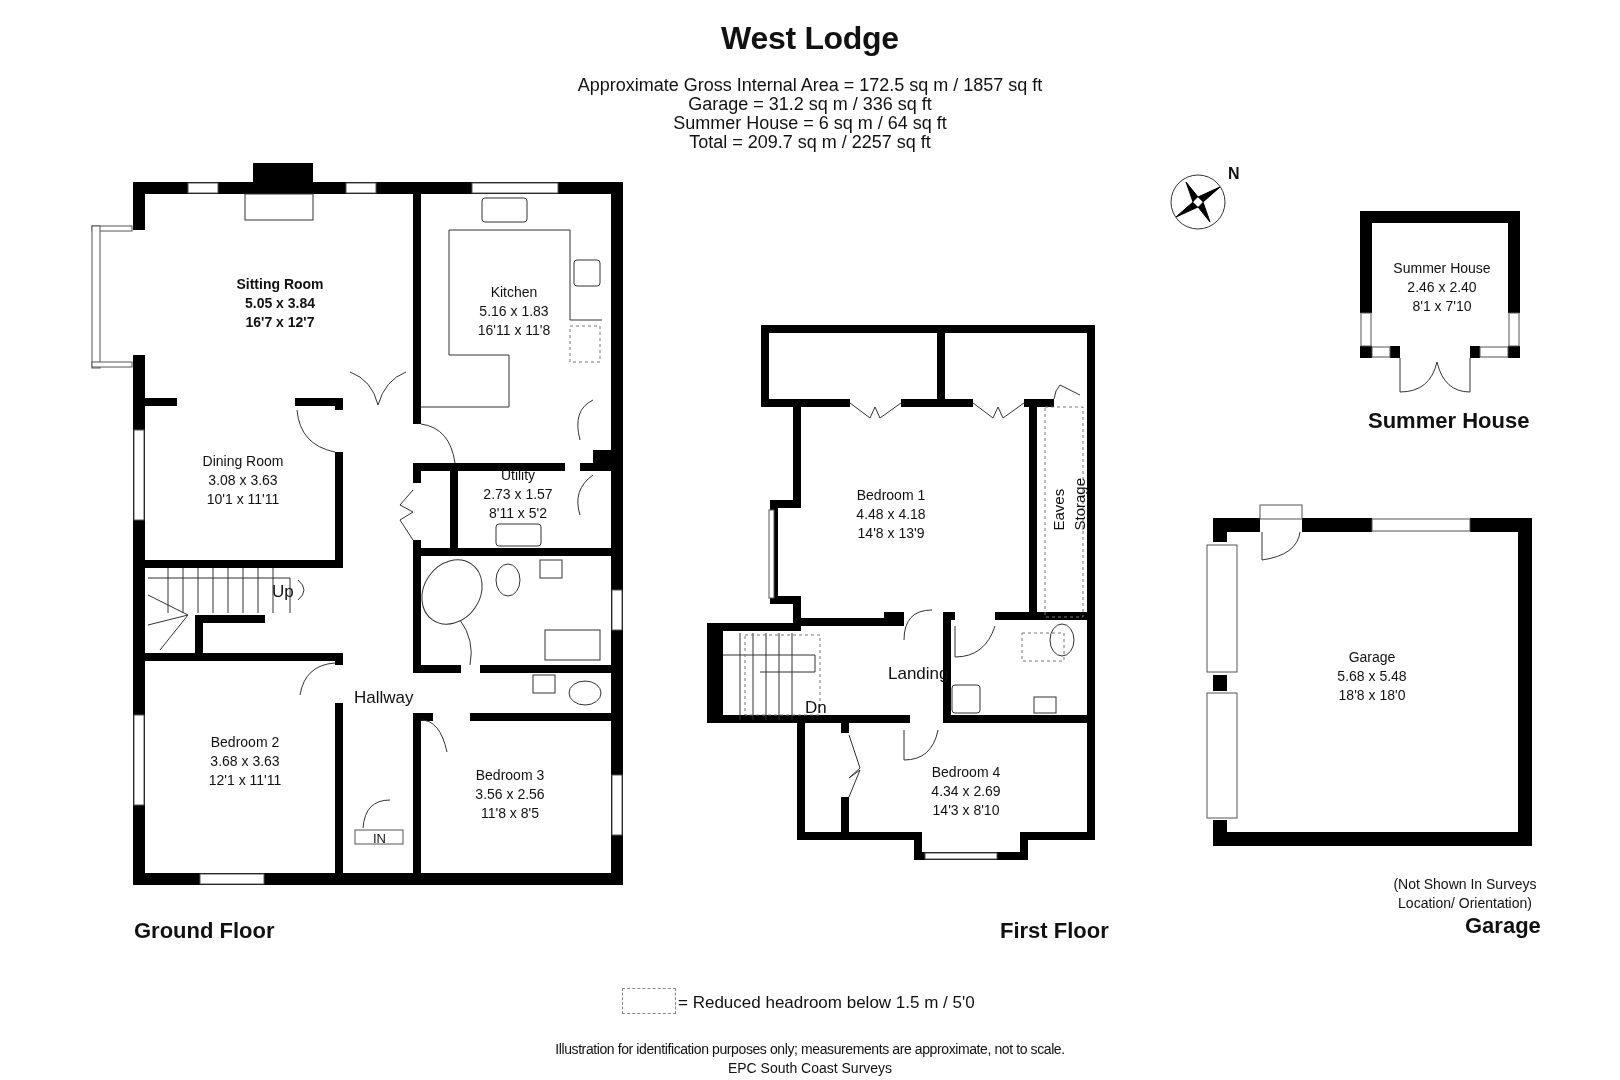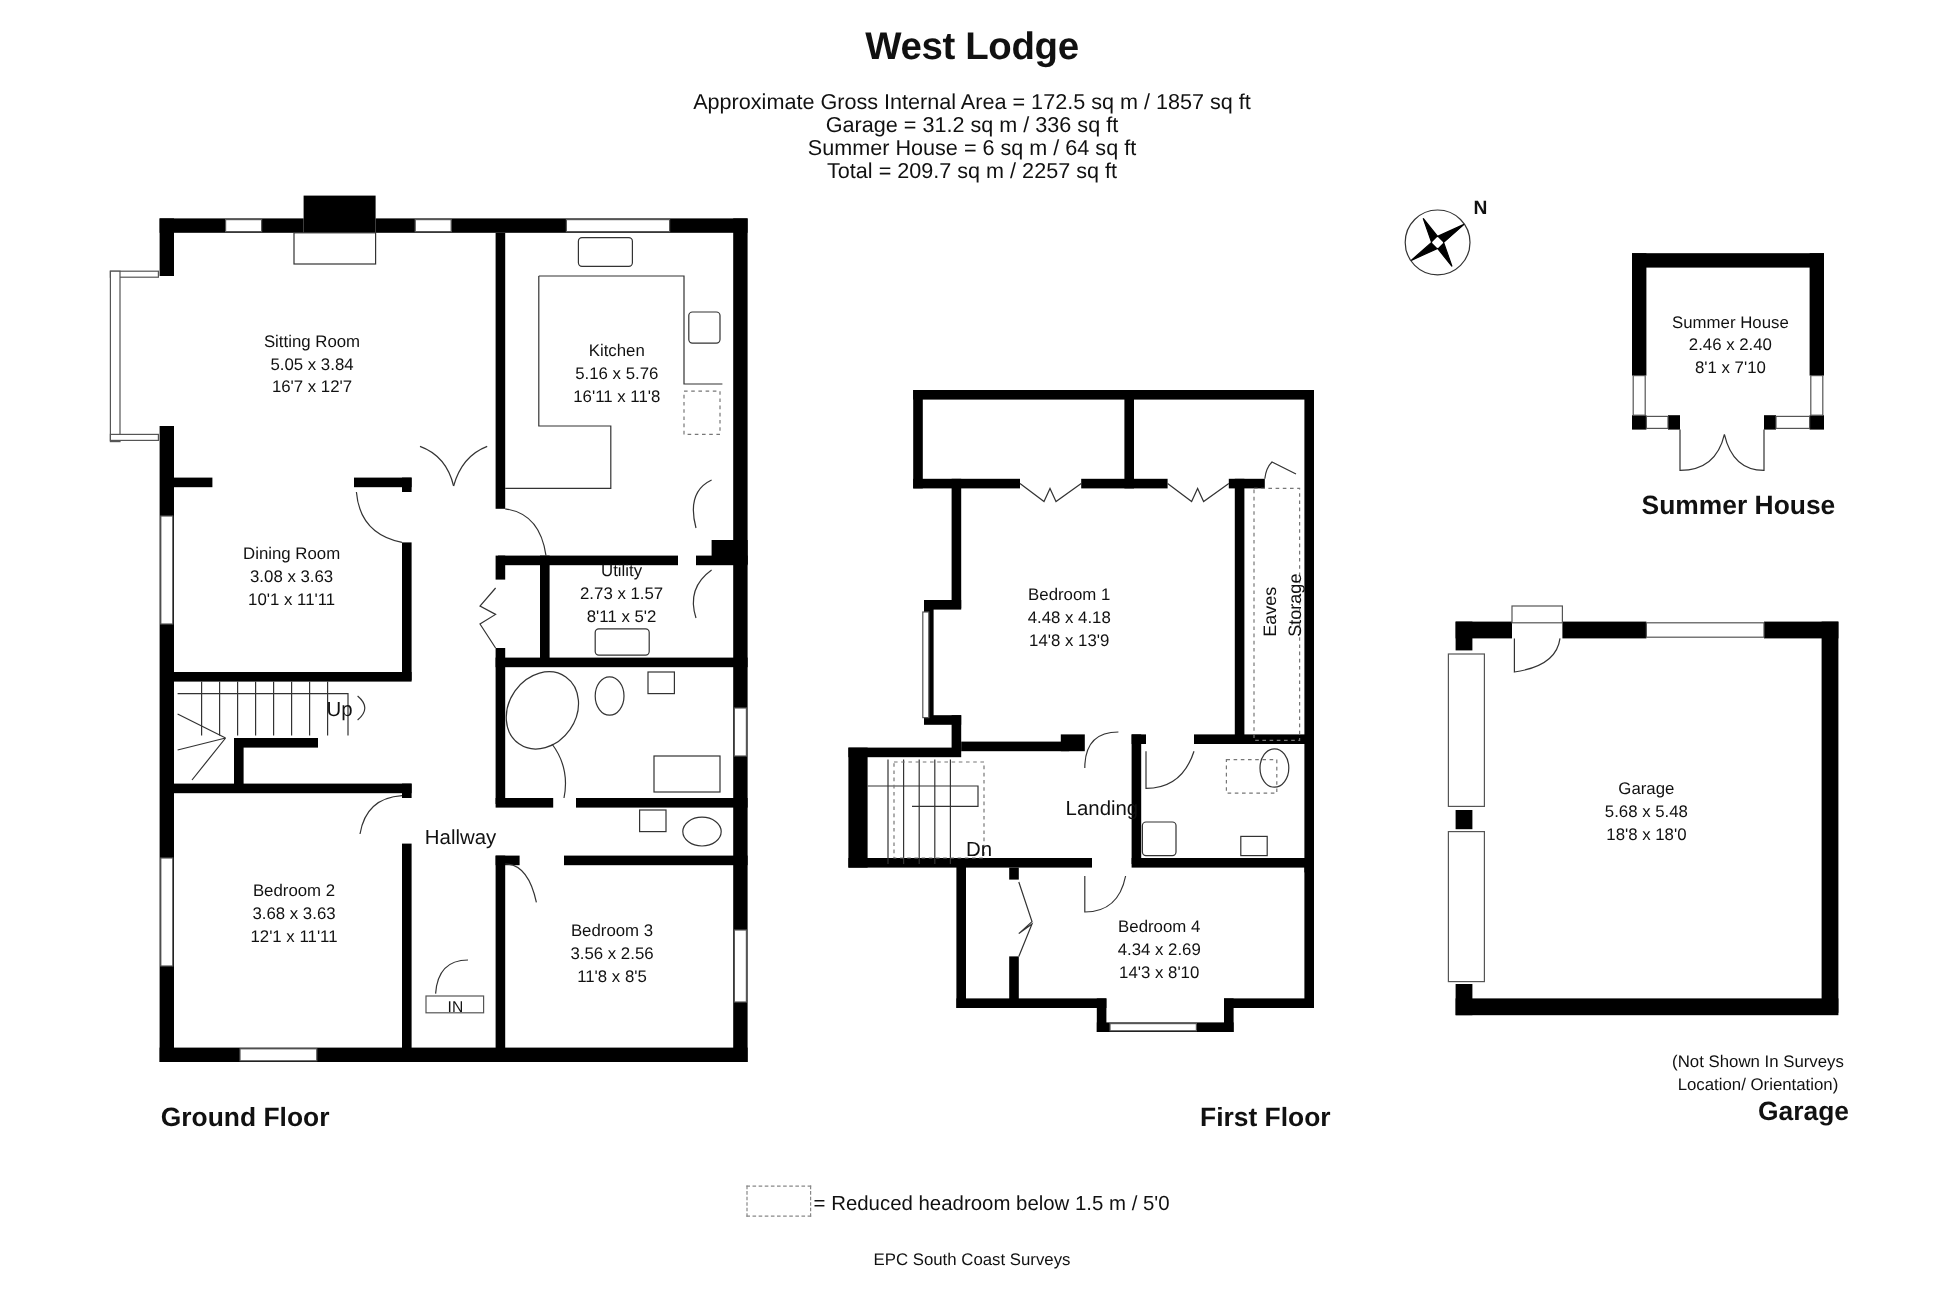--- a/index.html
+++ b/index.html
@@ -212,28 +212,28 @@
 
 <div class="abs area-lines" style="left:560px; top:76px; width:500px;">
   <div>Approximate Gross Internal Area = 172.5 sq m / 1857 sq ft</div>
   <div>Garage = 31.2 sq m / 336 sq ft</div>
   <div>Summer House = 6 sq m / 64 sq ft</div>
   <div>Total = 209.7 sq m / 2257 sq ft</div>
 </div>
 
 <div class="abs" style="left:1228px; top:165px; font-size:16px; font-weight:bold;">N</div>
 
-<div class="abs room-label" style="left:260px; top:275px;">
+<div class="abs room-label" style="left:280px; top:275px;font-weight:bold;">
   <div>Sitting Room</div>
   <div>5.05 x 3.84</div>
   <div>16'7 x 12'7</div>
 </div>
 <div class="abs room-label" style="left:514px; top:283px;">
   <div>Kitchen</div>
-  <div>5.16 x 5.76</div>
+  <div>5.16 x 1.83</div>
   <div>16'11 x 11'8</div>
 </div>
 <div class="abs room-label" style="left:243px; top:452px;">
   <div>Dining Room</div>
   <div>3.08 x 3.63</div>
   <div>10'1 x 11'11</div>
 </div>
 <div class="abs room-label" style="left:518px; top:466px;">
   <div>Utility</div>
   <div>2.73 x 1.57</div>
@@ -287,14 +287,15 @@
 <div class="abs note" style="left:1390px; top:875px; width:150px; text-align:center;">
   <div>(Not Shown In Surveys</div>
   <div>Location/ Orientation)</div>
 </div>
 <div class="abs floor-label" style="left:1465px; top:913px;">Garage</div>
 
 <div class="abs legend-box" style="left:622px; top:988px;"></div>
 <div class="abs small-label" style="left:678px; top:993px;">=  Reduced headroom below 1.5 m / 5'0</div>
 
 <div class="abs note" style="left:460px; top:1040px; width:700px;">
+  <div style="letter-spacing:-0.4px;">Illustration for identification purposes only; measurements are approximate, not to scale.</div>
   <div>EPC South Coast Surveys</div>
 </div>
 
 </body></html>

